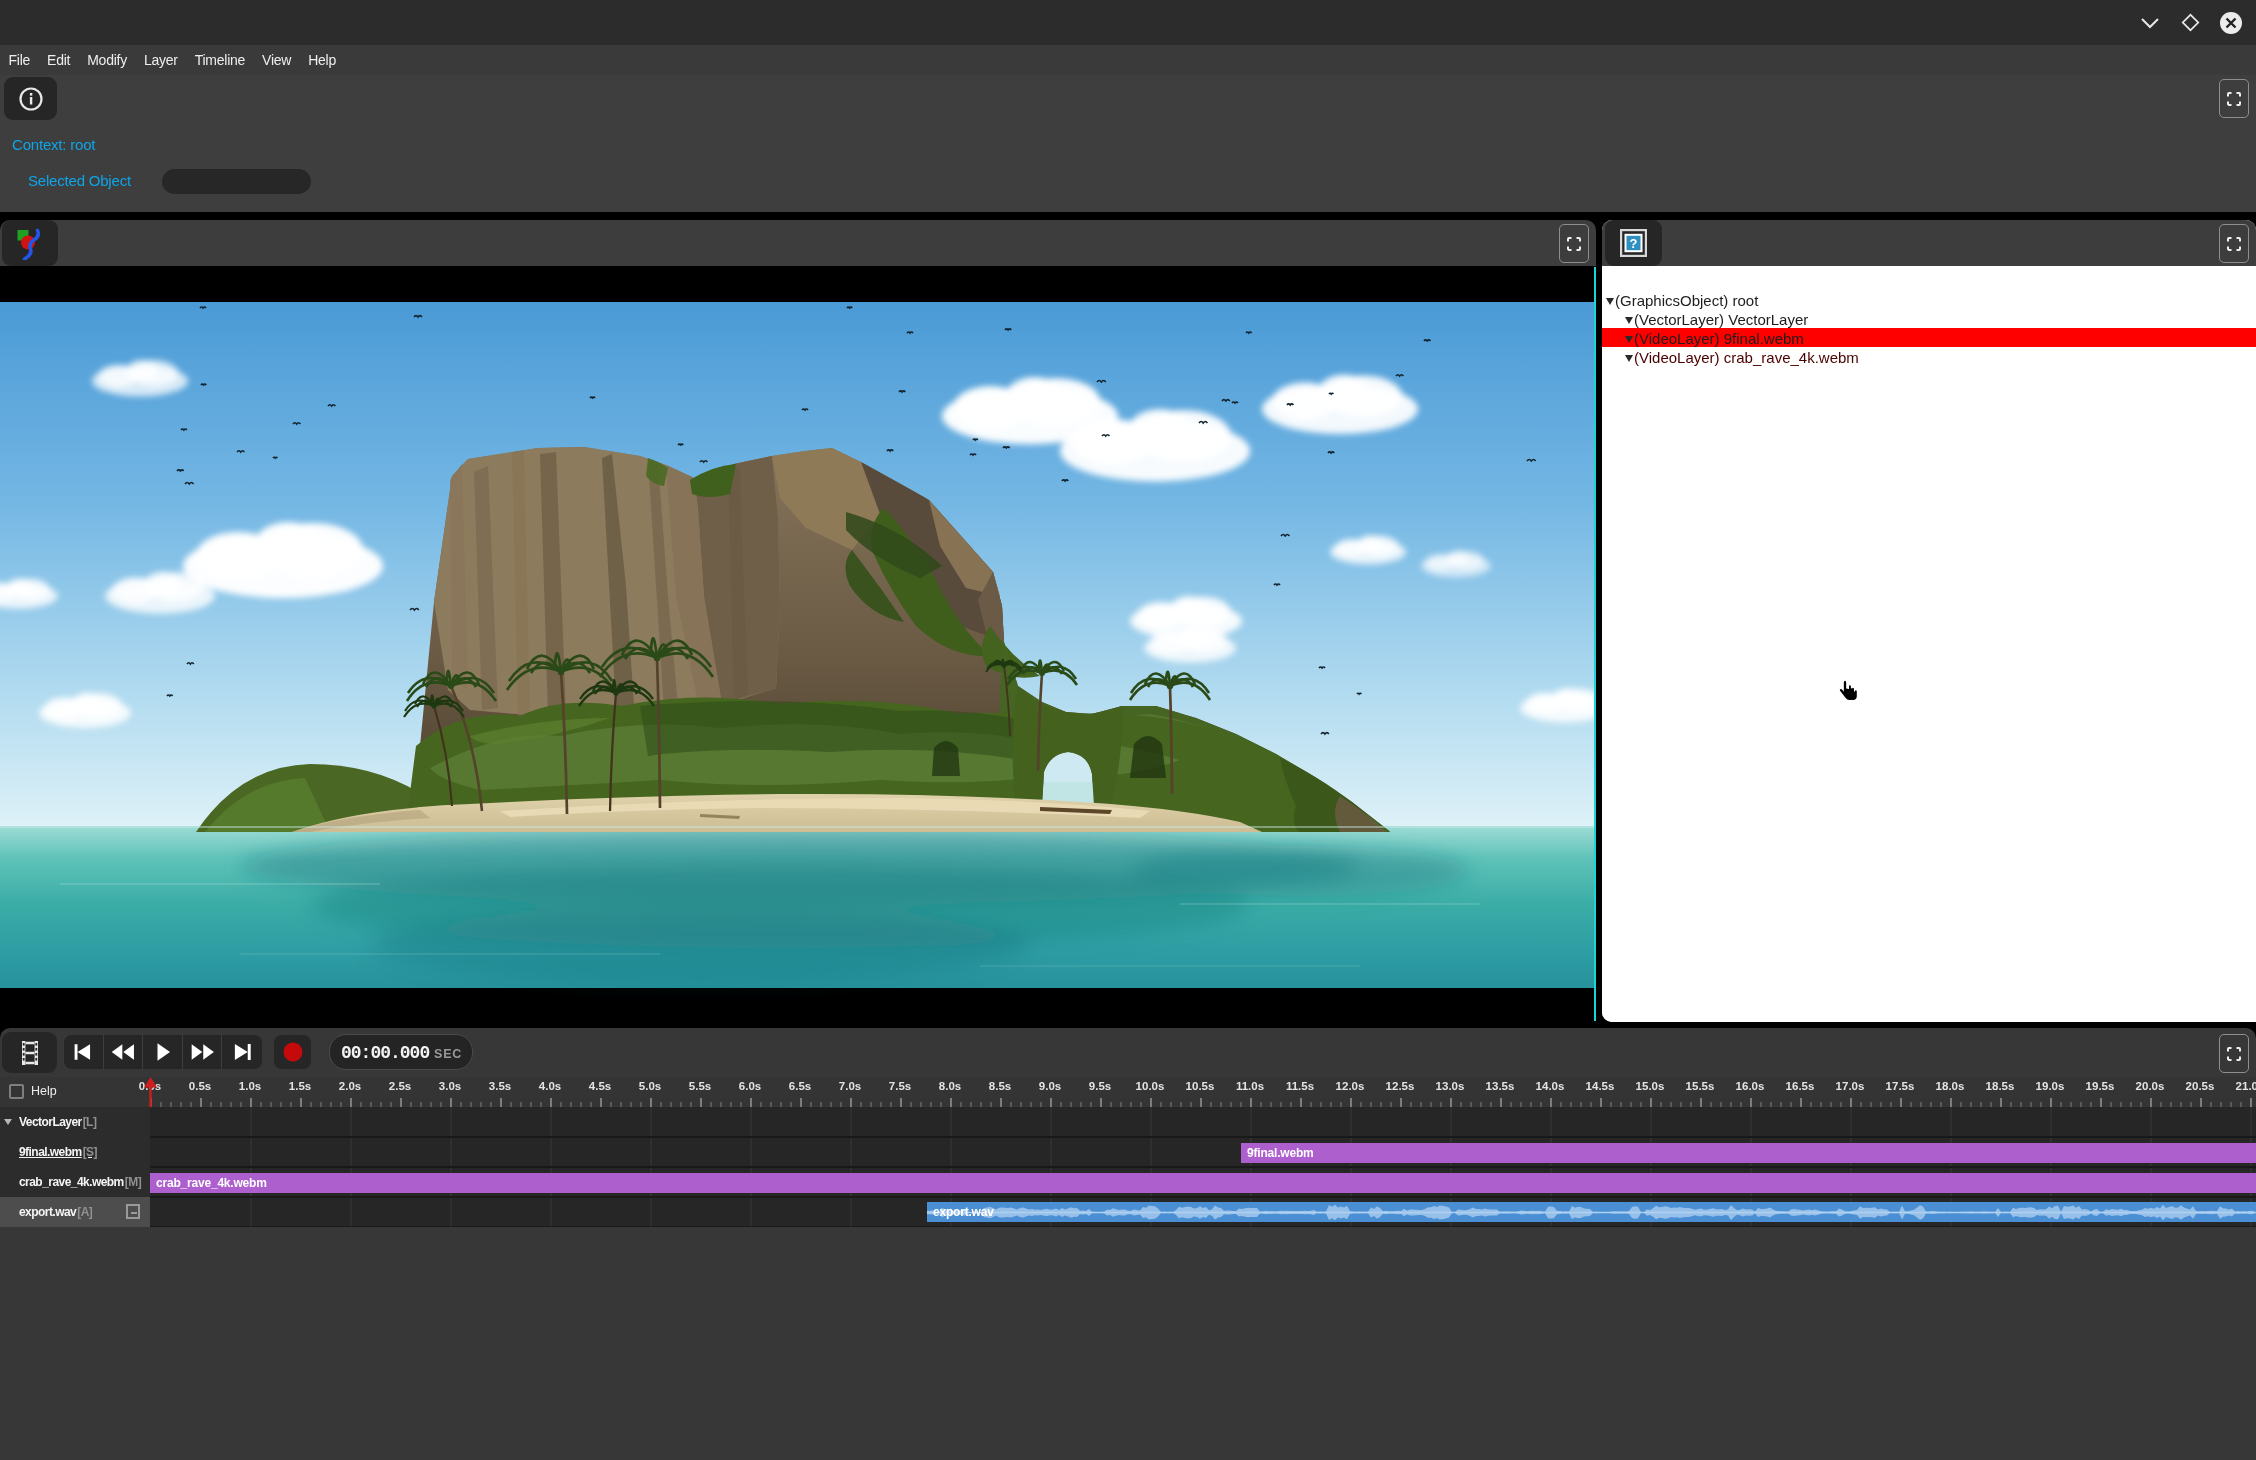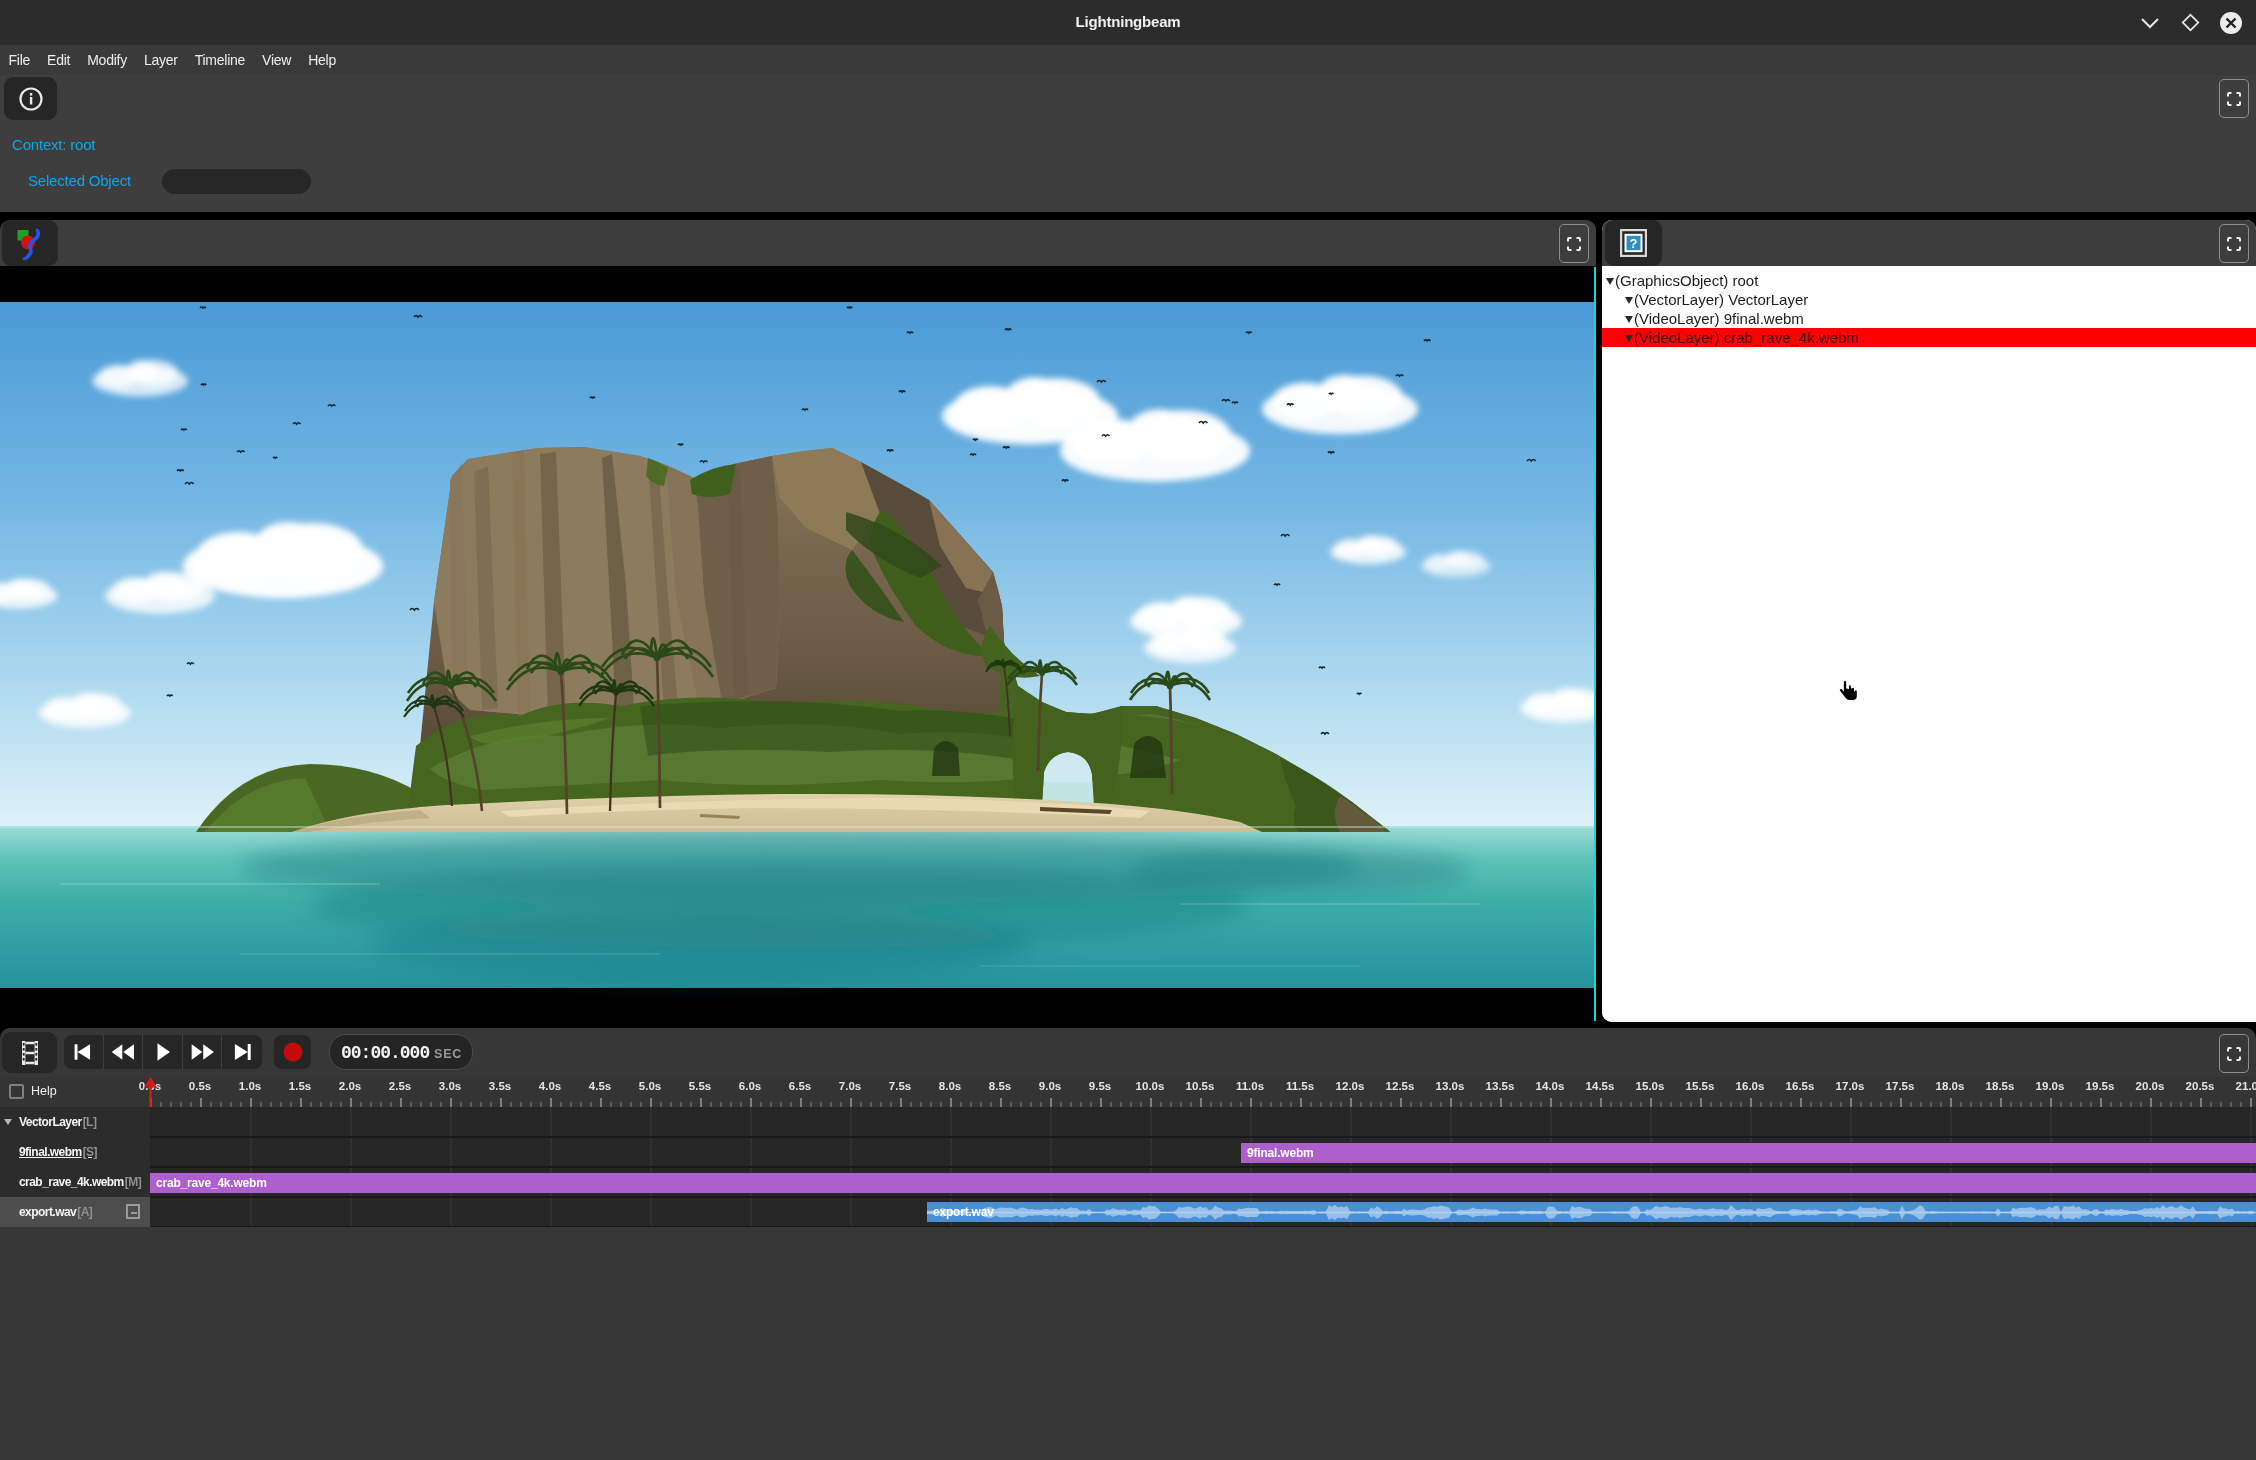--- a/index.html
+++ b/index.html
@@ -15,21 +15,21 @@
 .fsbtn { position:absolute; width:30px; height:39px; border:1.5px solid #8e8e8e; border-radius:5px; display:flex; align-items:center; justify-content:center; background:transparent; }
 .lbl { position:absolute; color:#0ea5e9; font-size:15px; letter-spacing:-0.2px; }
 .pill { position:absolute; left:162px; top:94px; width:149px; height:25px; background:#272727; border-radius:12.5px; }
 .stage { position:absolute; left:0; top:220px; width:1596px; height:802px; background:#000; border-radius:10px 10px 0 0; overflow:hidden; }
 .stage-hdr { position:absolute; left:0; top:0; width:100%; height:46px; background:#3d3d3d; }
 .canvas { position:absolute; left:0; top:46px; width:1596px; height:756px; background:#000; }
 .cyan { position:absolute; left:1594px; top:47px; width:2.5px; height:754px; background:#1bd6d6; }
 .rpanel { position:absolute; left:1602px; top:220px; width:654px; height:802px; border-radius:10px 10px 0 10px; background:#fff; overflow:hidden; }
 .rpanel-hdr { position:absolute; left:0; top:0; width:100%; height:46px; background:#3d3d3d; }
 .tree { position:absolute; left:0; top:46px; width:100%; bottom:0; background:#fff; color:#1d1d1d; font-size:15px; }
-.trow { position:absolute; white-space:nowrap; height:19px; line-height:19px; }
+.trow { position:absolute; white-space:nowrap; height:19px; line-height:19px;margin-top:20px; }
 .tri { display:inline-block; width:0; height:0; border-left:4.5px solid transparent; border-right:4.5px solid transparent; border-top:7px solid #2a2a2a; margin:0 1px 2px 0; vertical-align:middle; }
 .tri2 { position:absolute; width:0; height:0; border-left:4.5px solid transparent; border-right:4.5px solid transparent; border-top:6.5px solid #b8b8b8; }
 .redrow { position:absolute; left:0; width:100%; height:19px; background:#fe0000; }
 .timeline { position:absolute; left:0; top:1028px; width:2256px; height:432px; background:#373737; border-radius:10px 10px 0 0; }
 .tgroup { position:absolute; left:64px; top:7px; width:198px; height:34px; background:#262626; border-radius:8px; display:flex; overflow:hidden; }
 .tgroup .seg { width:39.6px; height:34px; display:flex; align-items:center; justify-content:center; border-right:1px solid #3e3e3e; }
 .tgroup .seg:last-child { border-right:none; }
 .recbtn { position:absolute; left:274px; top:7px; width:37px; height:34px; background:#262626; border-radius:8px; display:flex; align-items:center; justify-content:center; }
 .timebox { position:absolute; left:329px; top:6px; width:144px; height:36px; background:#242424; border:1px solid #4b4b4b; border-radius:17px; color:#f2f2f2; }
 .timetxt { position:absolute; left:11px; top:8px; font-family:"Liberation Mono", monospace; font-size:18px; font-weight:bold; letter-spacing:-1.0px; }
@@ -45,21 +45,20 @@
 .rowsep { position:absolute; left:0; width:2256px; height:1.5px; background:#191919; }
 .labelcol { position:absolute; left:0; top:0; width:150px; height:120px; background:#2c2c2c; }
 .tracklbl { position:absolute; color:#f5f5f5; font-size:12px; font-weight:bold; white-space:nowrap; letter-spacing:-0.55px; }
 .tracklbl .tag { color:#909090; font-weight:bold; margin-left:1px; }
 .clip { position:absolute; height:20px; background:#ad5fce; color:#fff; font-size:12px; font-weight:bold; line-height:20px; white-space:nowrap; }
 .clip .cliplbl { margin-left:6px; letter-spacing:-0.2px; }
 .playhead { position:absolute; }
 </style></head>
 <body>
 <div class="titlebar">
-    <div class="title">Lightningbeam</div>
     <svg class="winctl" width="120" height="30" viewBox="0 0 120 30">
 <path d="M10,11 l8,8 l8,-8" stroke="#e8e8e8" stroke-width="2" fill="none"></path>
 <rect x="53" y="9" width="11" height="11" transform="rotate(45 58.5 14.5)" stroke="#e8e8e8" stroke-width="1.7" fill="none"></rect>
 <circle cx="99" cy="15" r="11" fill="#ececec"></circle>
 <path d="M94.5,10.5 l9,9 M103.5,10.5 l-9,9" stroke="#222" stroke-width="2.4"></path>
 </svg>
   </div>
 <div class="menubar">
     <span>File</span>
     <span>Edit</span>

